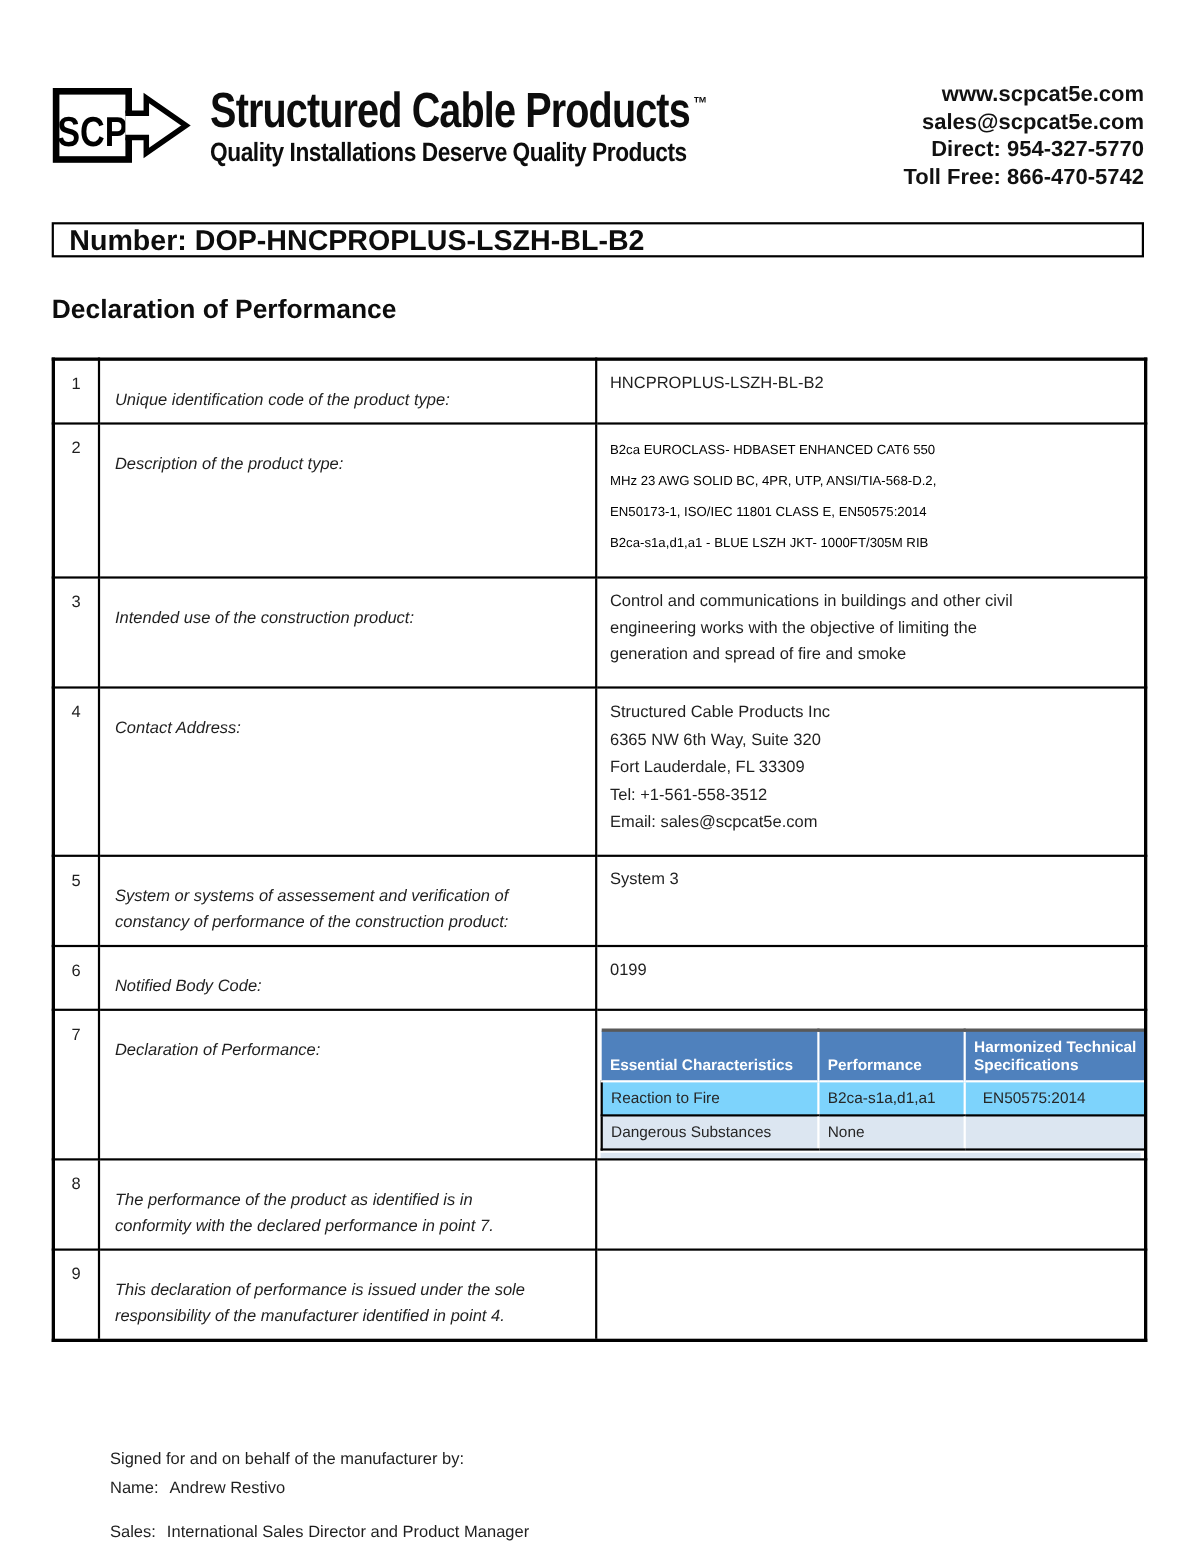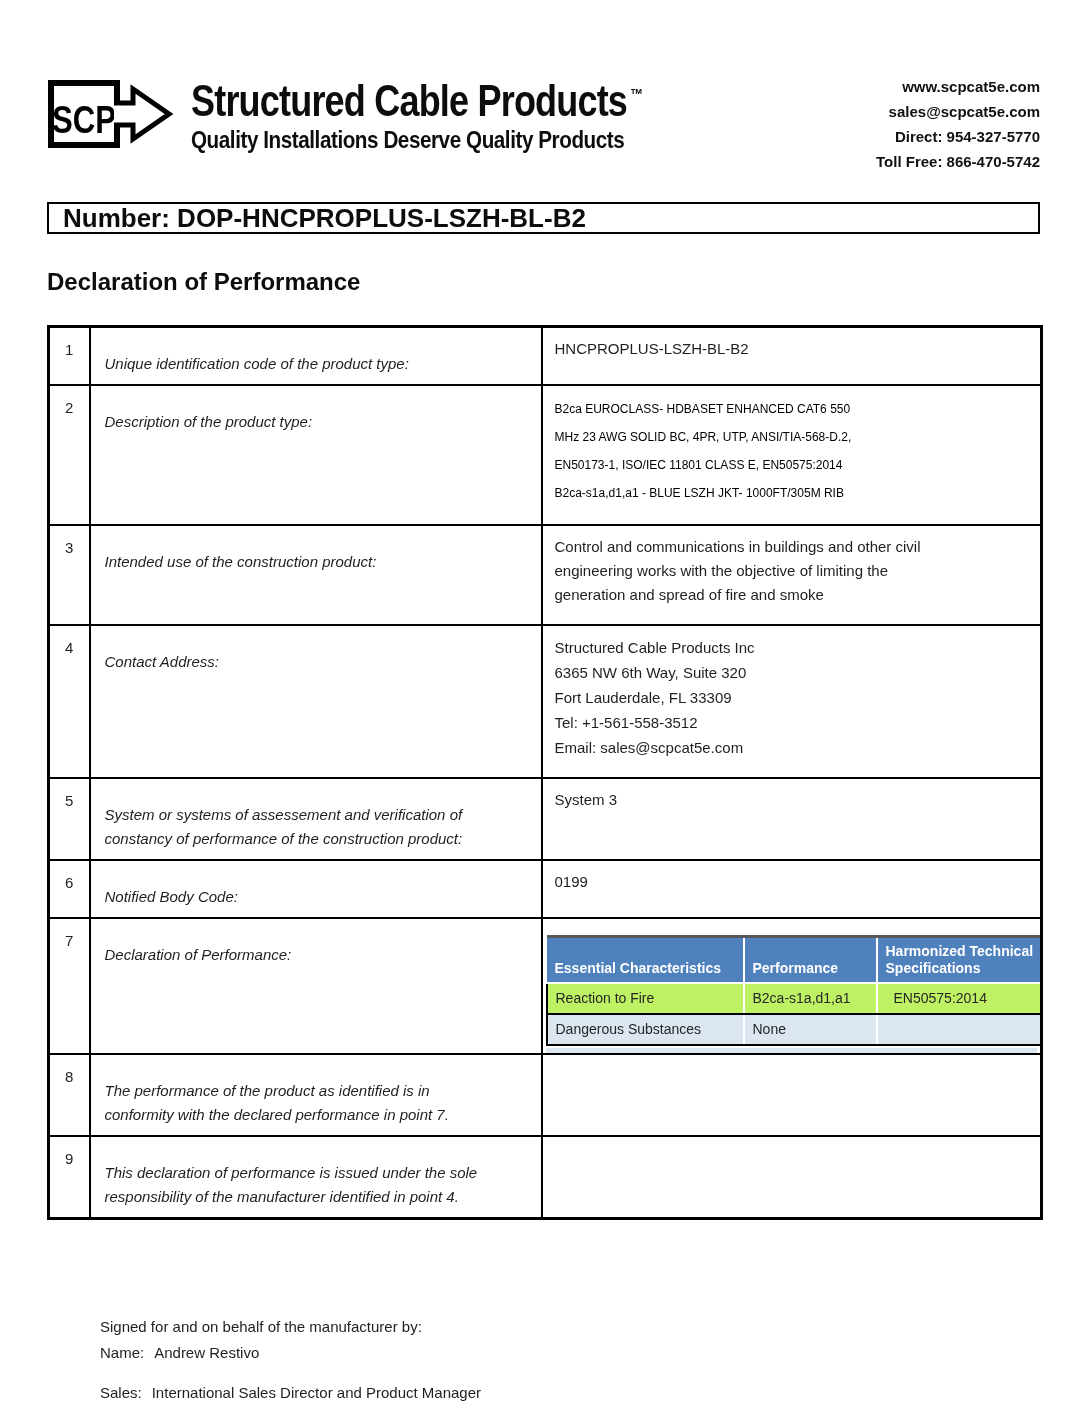--- a/index.html
+++ b/index.html
@@ -21,21 +21,21 @@
     font-size:45px; font-weight:900; letter-spacing:-1px; line-height:46px;
     color:#0d0d0d; white-space:nowrap;
     display:inline-block; transform:scaleX(0.80); transform-origin:left top;
   }
   .brand-name .tm { font-size:16px; font-weight:900; vertical-align:super; letter-spacing:0; margin-left:4px; }
   .brand-tagline {
     font-size:24px; font-weight:900; letter-spacing:-0.5px; line-height:26px; margin-top:3px;
     color:#0d0d0d; white-space:nowrap;
     display:inline-block; transform:scaleX(0.86); transform-origin:left top;
   }
-  .contact-block { text-align:right; font-size:15px; font-weight:600; line-height:25px; color:#111; margin-top:2px; }
+  .contact-block { text-align:right; font-size:20px; font-weight:600; line-height:25px; color:#111; margin-top:2px; }
 
   
   .number-bar {
     margin-top:28px; border:2px solid #000; height:32px;
     display:flex; align-items:center; padding-left:14px;
     font-size:26px; font-weight:bold; color:#0d0d0d;
   }
 
   
   .doc-title { margin-top:34px; text-align:left; font-size:24px; font-weight:bold; color:#0d0d0d; }
@@ -60,21 +60,21 @@
     background:#4f81bd; color:#ffffff; font-weight:bold;
     vertical-align:bottom; padding:3px 6px 5px 8px; height:46px; line-height:17px;
     border-right:2px solid #ffffff;
   }
   table.perf th:last-child { border-right:none; }
   table.perf td {
     padding:2px 6px 3px 8px; height:24px; color:#262626;
     border-top:2px solid #ffffff; border-right:2px solid #ffffff; vertical-align:middle;
   }
   table.perf td:last-child { border-right:none; }
-  table.perf tr.alt1 td { background:#bef264; }
+  table.perf tr.alt1 td { background:#7dd3fc; }
   table.perf tr.alt2 td { background:#dce6f1; }
   table.perf td.indent { padding-left:16px; }
   .perf-bottom-strip { height:5px; background:#dce6f1; margin-top:2px; width:100%; }
 
   
   .signature { margin-top:96px; margin-left:53px; font-size:15px; color:#1f1f1f; }
   .sig-line { line-height:22px; }
   .sig-gap-sm { margin-top:4px; }
   .sig-gap-lg { margin-top:18px; }
   .sig-gap-md { margin-top:13px; }

